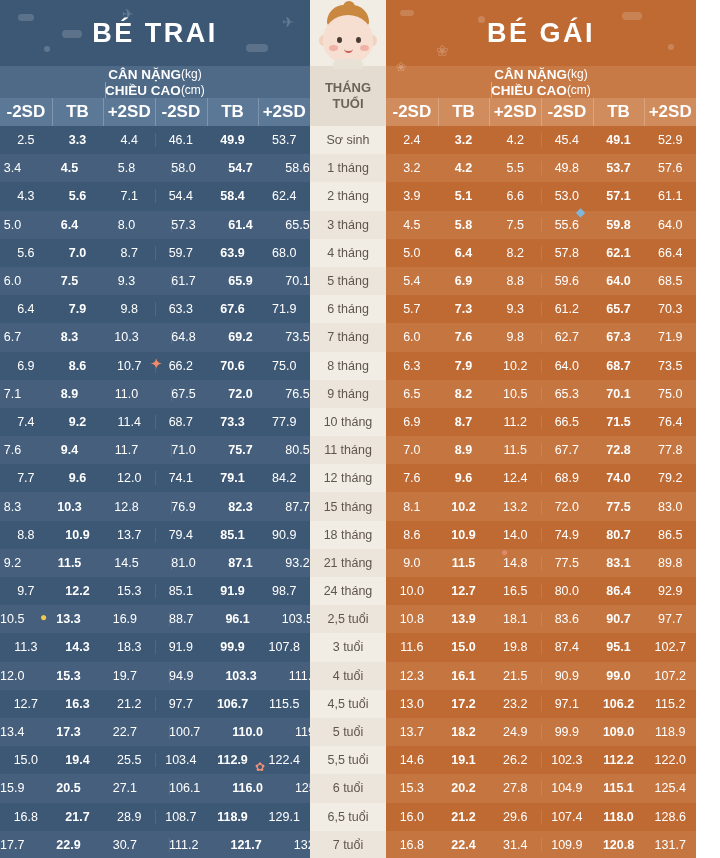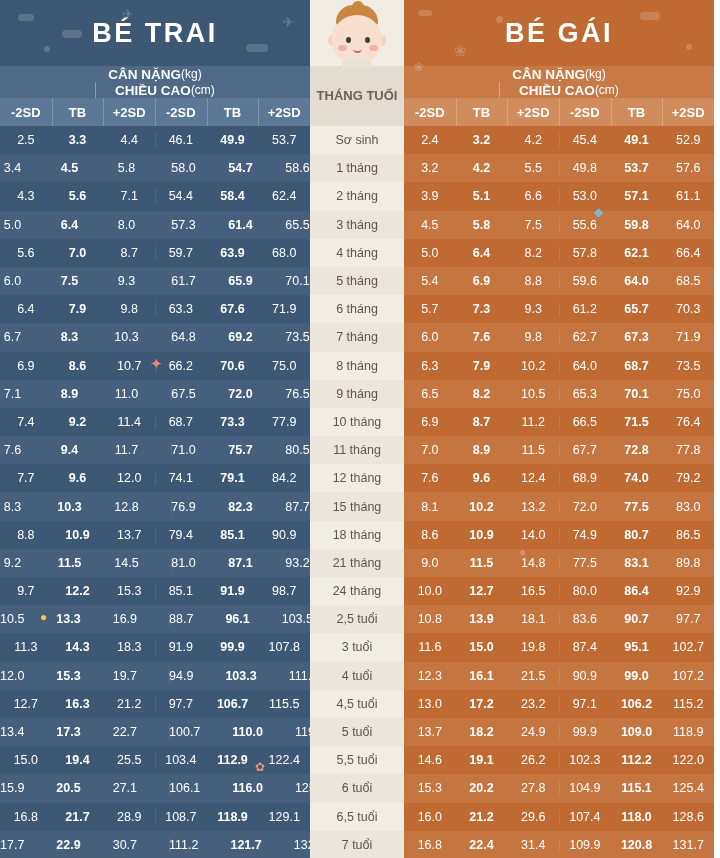--- a/index.html
+++ b/index.html
@@ -11,21 +11,21 @@
     background: #ffffff;
     overflow: hidden;
   }
   .wrap {
     display: flex;
     width: 720px;
     height: 858px;
   }
   .side { position: relative; overflow: hidden; }
   .side.boy { width: 310px; background: #3d5875; color: #ffffff; }
-  .side.mid { width: 94px; background: #0ea5e9; }
+  .side.mid { width: 76px; background: #0ea5e9; }
   .side.girl { width: 310px; background: #bf6a33; color: #ffffff; }
 
   
   .banner {
     height: 66px;
     display: flex;
     align-items: center;
     justify-content: center;
     position: relative;
   }
@@ -117,36 +117,36 @@
     border-radius: 6px 6px 2px 2px;
   }
 
   
   .hrow1, .hrow2 {
     display: flex;
     align-items: center;
     font-weight: bold;
   }
   .hrow1 { height: 32px; font-size: 13.5px; flex-direction: column; }
-  .hrow2 { height: 28px; font-size: 13px; }
+  .hrow2 { height: 28px; font-size: 17px; }
 
   .boy .hrow1 { background: #4e6a87; }
   .boy .hrow2 { background: #5b7897; }
   .girl .hrow1 { background: #c87a46; }
   .girl .hrow2 { background: #d08c5c; }
 
   .hcell {
     display: flex;
     align-items: center;
     justify-content: center;
     height: 100%;
     text-align: center;
   }
   .grp { flex: 1 1 0; position: relative; }
-  .grp.sep { box-shadow: inset 1px 0 0 rgba(255,255,255,.35); padding-left: 20px; }
+  .grp.sep { box-shadow: inset 1px 0 0 rgba(255,255,255,.35); }
   .sub { flex: 1 1 0; }
   .sub.sep { box-shadow: inset 1px 0 0 rgba(255,255,255,.22); }
 
   .hunit { font-weight: normal; font-size: 12px; }
 
   .mid .mhead {
     height: 60px;
     background: #e4dcd0;
     color: #6d6359;
     display: flex;

